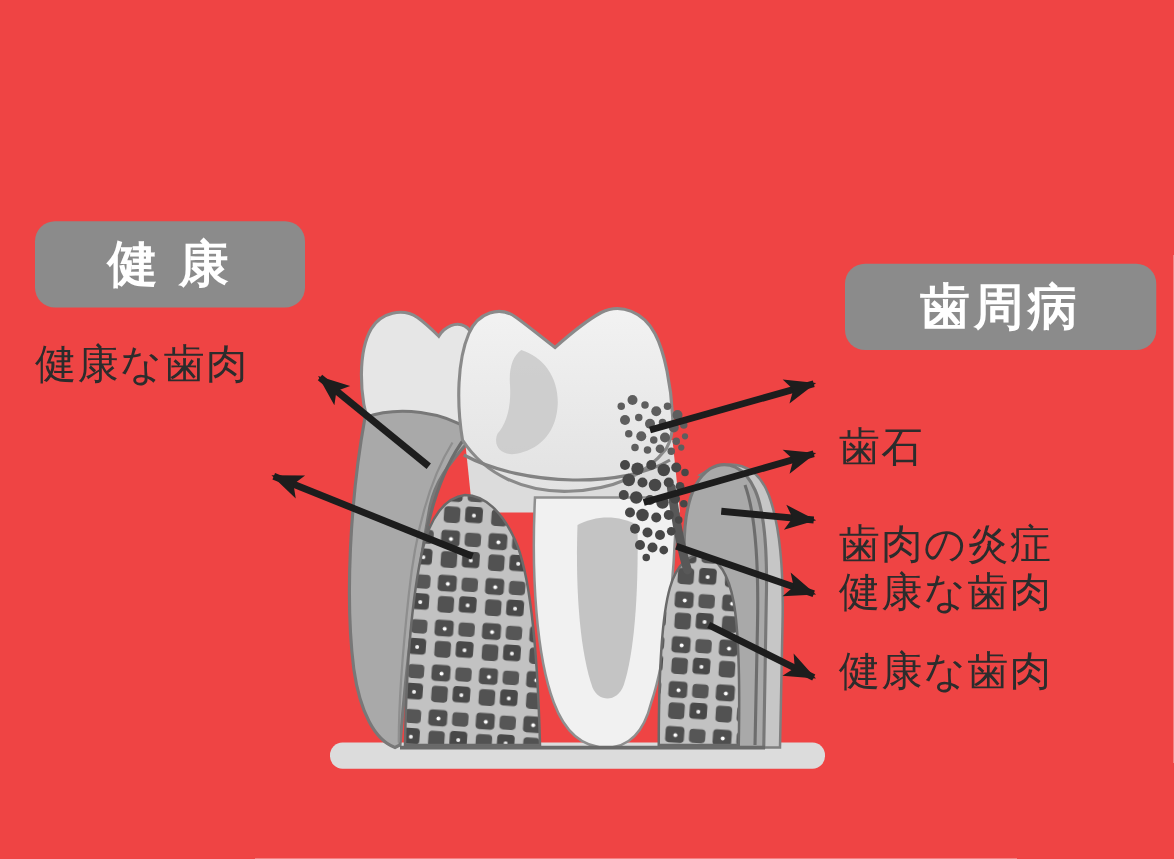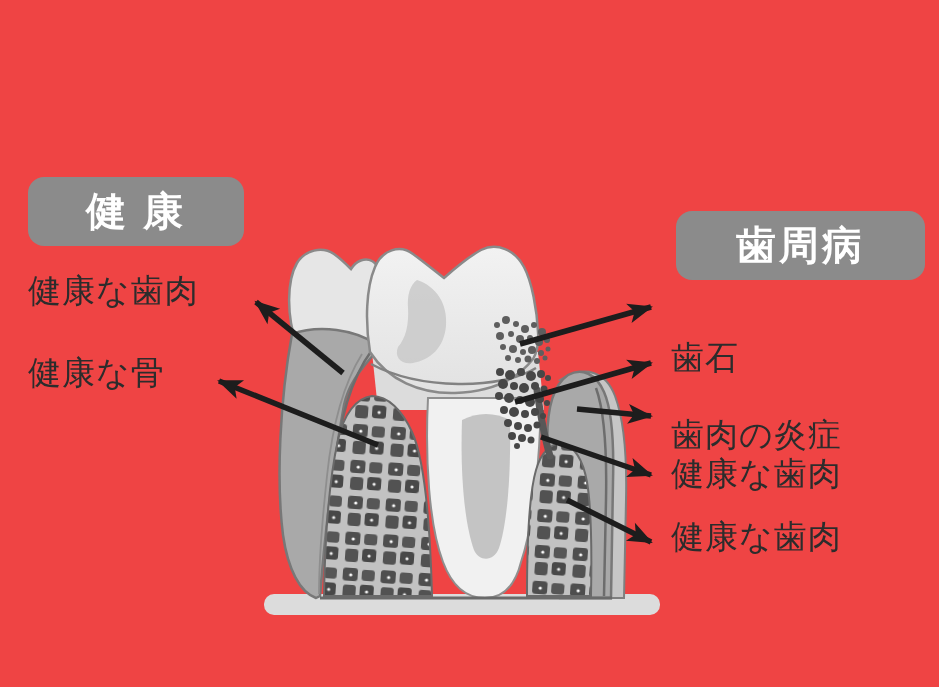--- a/index.html
+++ b/index.html
@@ -166,20 +166,19 @@
       <line x1="577" y1="409" x2="651" y2="416" marker-end="url(#ah)"></line>
       <line x1="541" y1="437" x2="651" y2="475" marker-end="url(#ah)"></line>
       <line x1="567" y1="500" x2="651" y2="542" marker-end="url(#ah)"></line>
     </g>
   </svg>
 
   <div class="badge badge-healthy">健 康</div>
   <div class="badge badge-disease">歯周病</div>
 
   <div class="lbl lbl-healthy-gum">健康な歯肉</div>
-  <div class="lbl lbl-healthy-bone">健康な骨</div>
 
   <div class="lbl lbl-calculus">歯石</div>
   <div class="lbl lbl-inflammation">歯肉の炎症</div>
   <div class="lbl lbl-pocket">健康な歯肉</div>
   <div class="lbl lbl-destroyed-bone">健康な歯肉</div>
 
 </div>
 
 </body></html>

